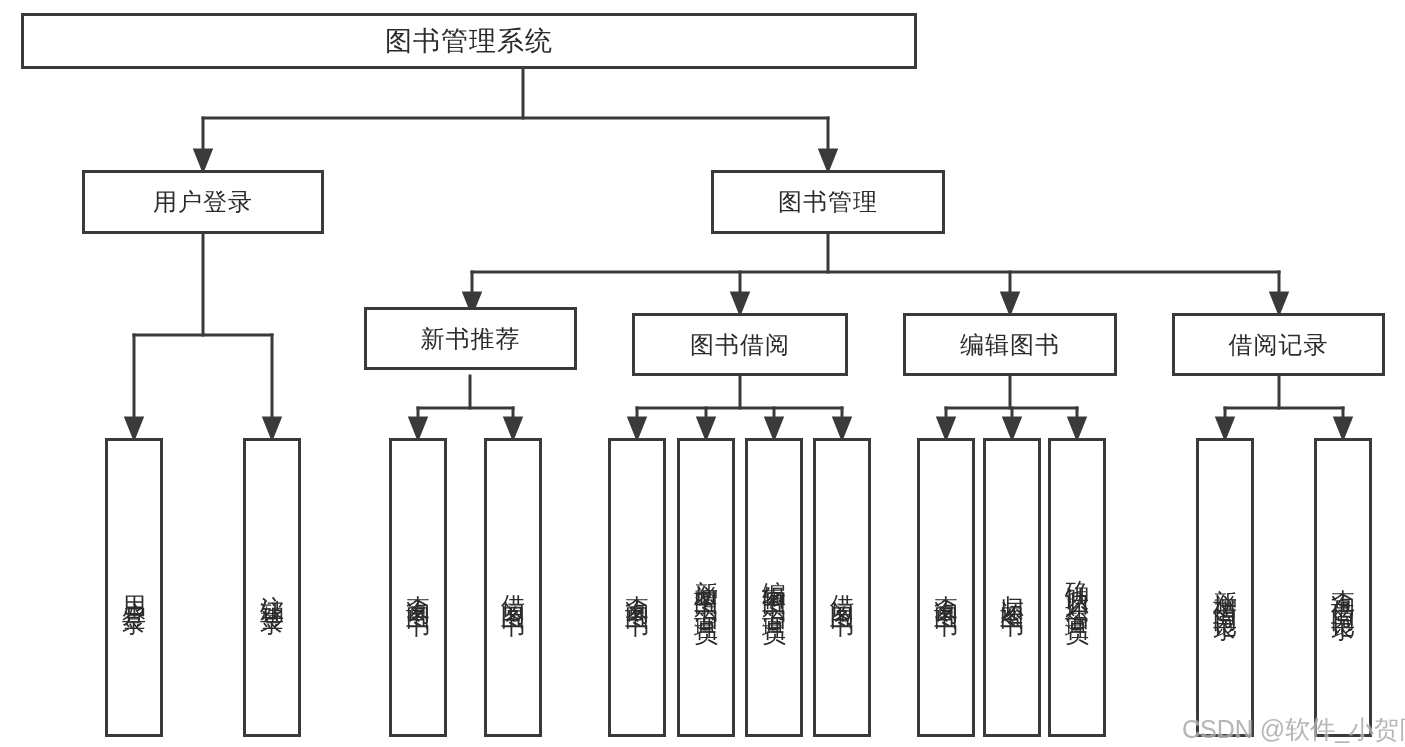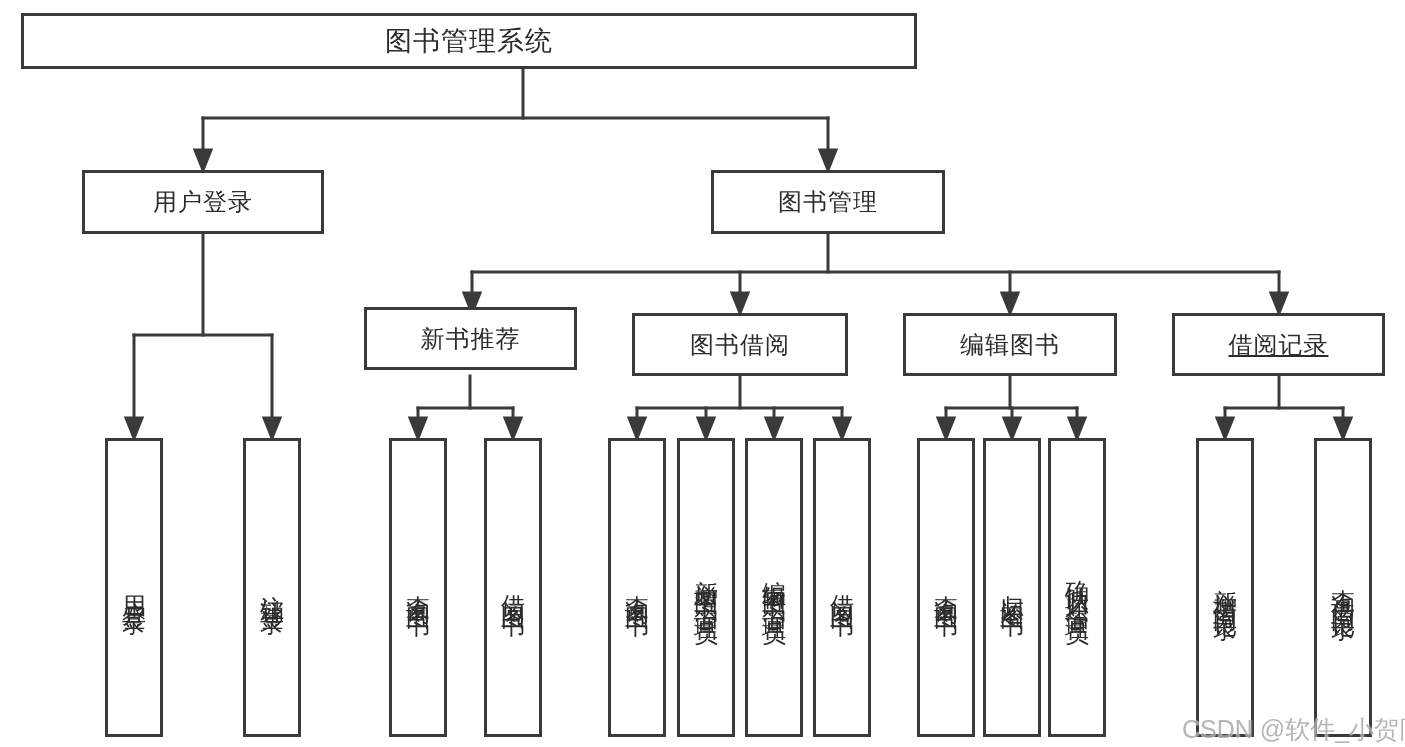--- a/index.html
+++ b/index.html
@@ -57,21 +57,21 @@
     line-height: 58px;
     white-space: nowrap;
   }
   
   .n-login   { left: 82px;  top: 170px; width: 242px; height: 64px; }
   .n-mgmt    { left: 711px; top: 170px; width: 234px; height: 64px; text-align: right; }
   
   .n-cat-new     { left: 364px;  top: 307px; width: 213px; height: 63px; }
   .n-cat-borrow  { left: 632px;  top: 313px; width: 216px; height: 63px; }
   .n-cat-current { left: 903px;  top: 313px; width: 214px; height: 63px; }
-  .n-cat-history { left: 1172px; top: 313px; width: 213px; height: 63px; text-decoration: underline; }
+  .n-cat-history { left: 1172px; top: 313px; width: 213px; height: 63px; }
   
   .lf-a1 { left: 105px; }
   .lf-a2 { left: 243px; }
   .lf-b1 { left: 389px; }
   .lf-b2 { left: 484px; }
   .lf-c1 { left: 608px; }
   .lf-c2 { left: 677px; }
   .lf-c3 { left: 745px; }
   .lf-c4 { left: 813px; }
   .lf-d1 { left: 917px; }

